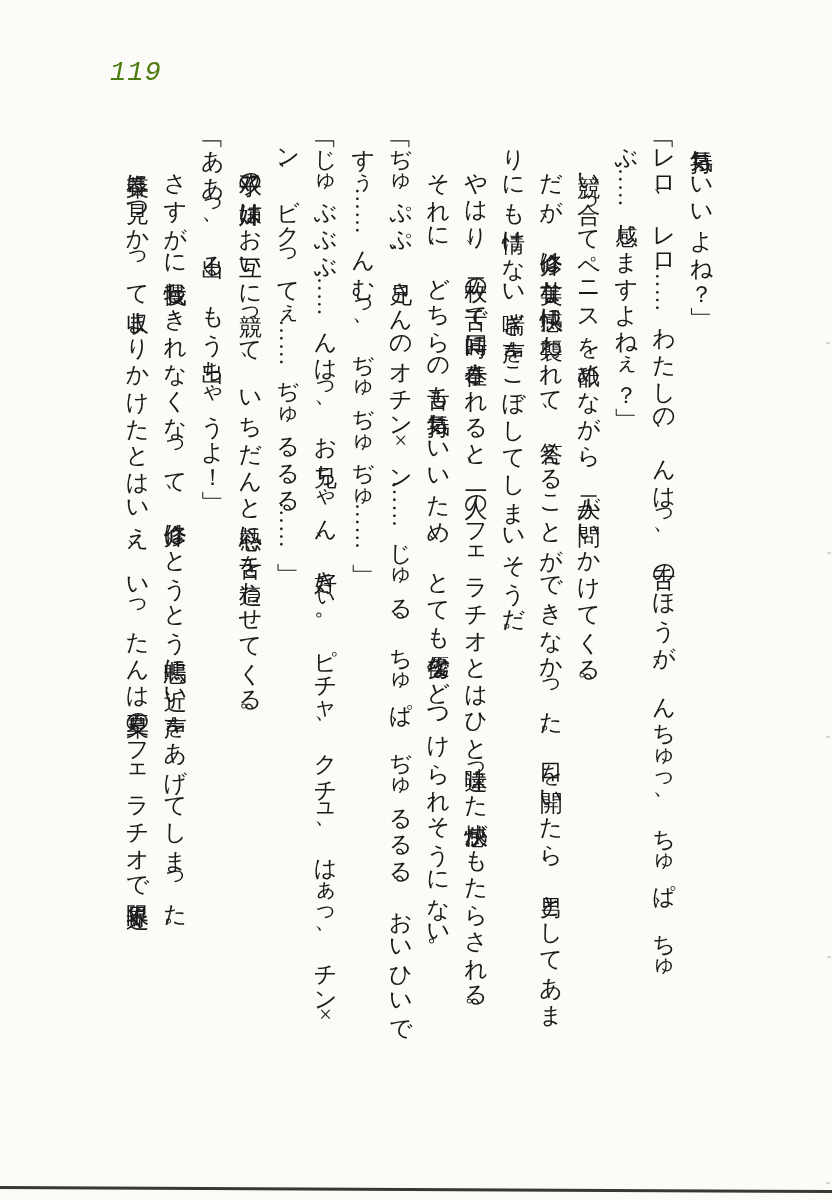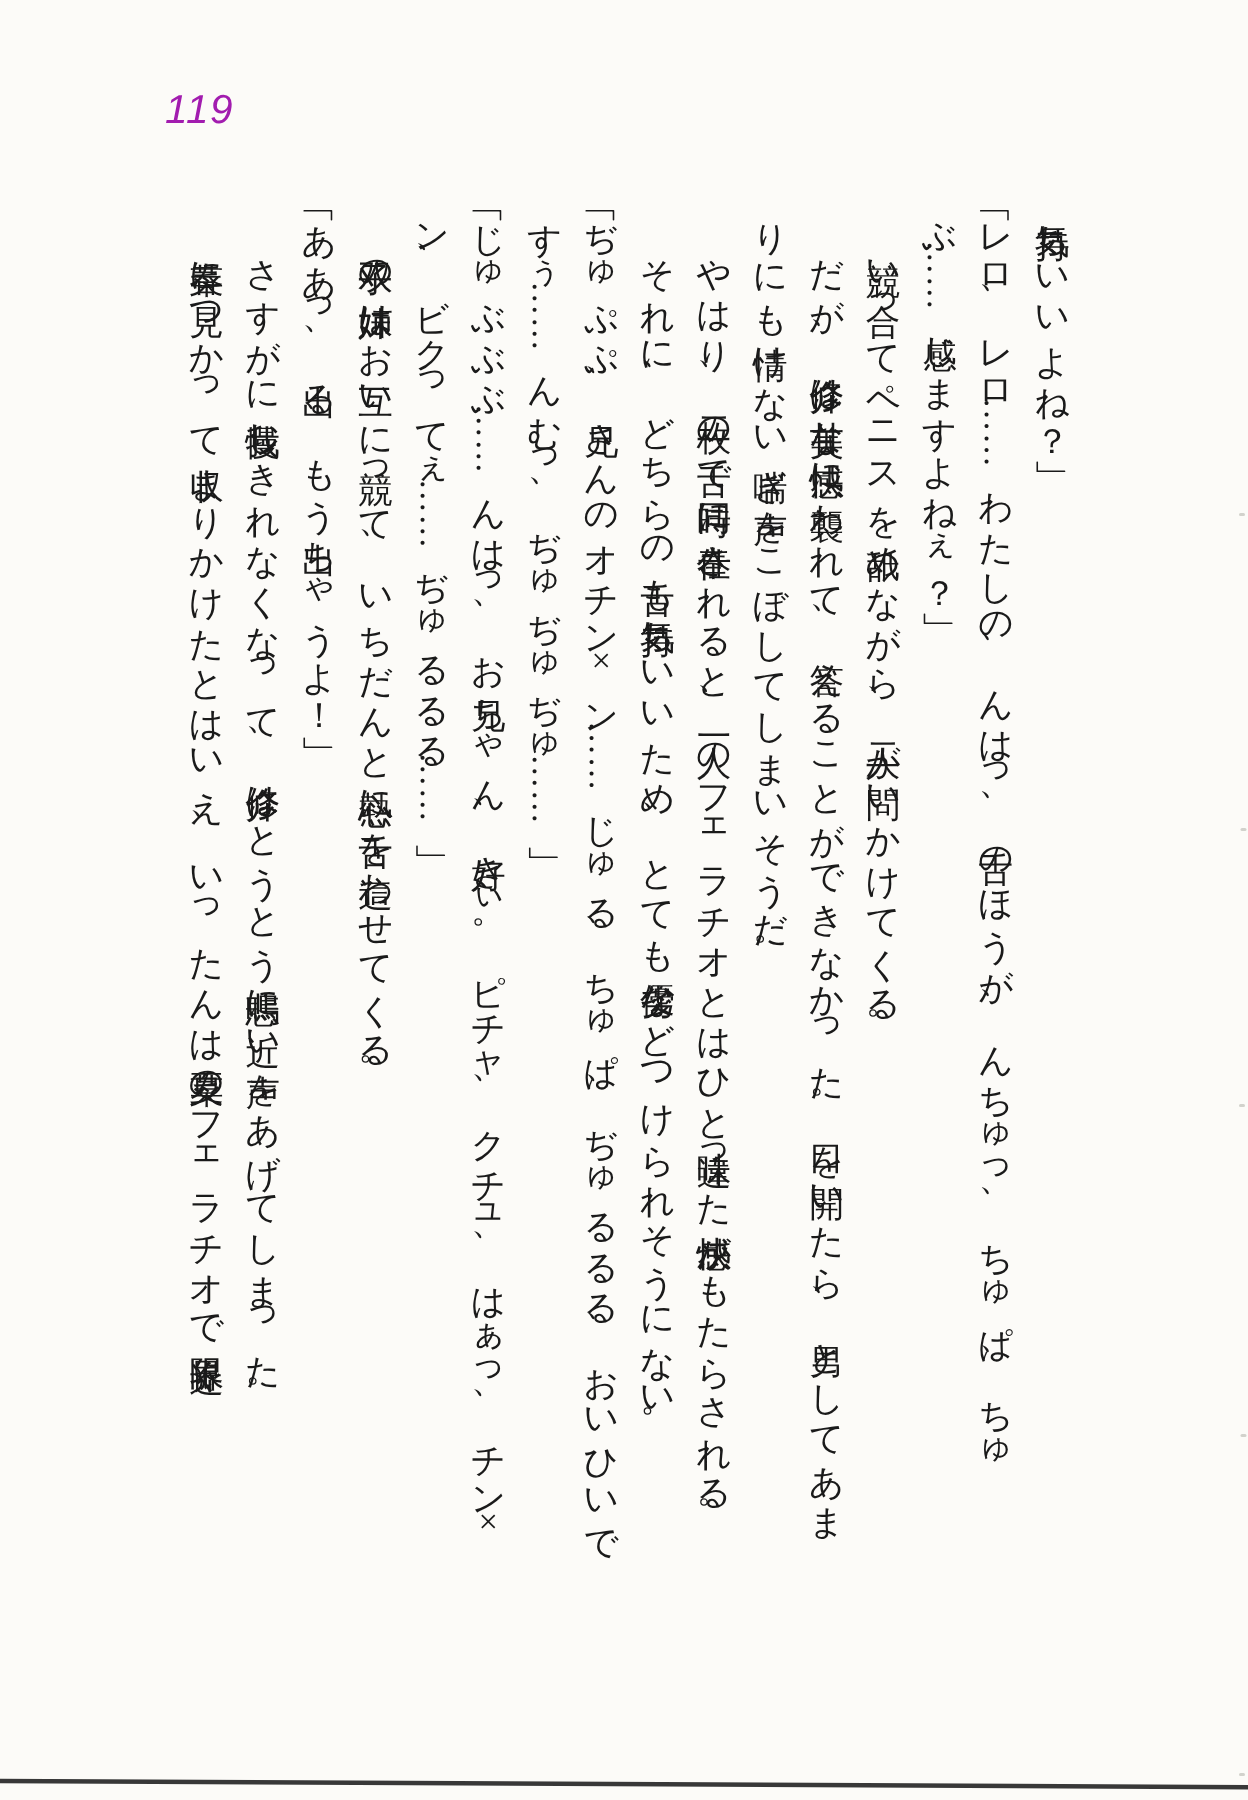--- a/index.html
+++ b/index.html
@@ -14,25 +14,25 @@
     overflow: hidden;
   }
   .scan-page {
     position: absolute;
     inset: 0;
   }
   .page-number {
     position: absolute;
     left: 110px;
     top: 58px;
-    font-family: Liberation Sans, sans-serif;
+    font-family: Liberation Mono, monospace;
     font-style: italic;
     font-size: 27px;
     letter-spacing: 1px;
-    color: #a21caf;
+    color: #4d7c0f;
   }
   .text-block {
     position: absolute;
     top: 133px;
     right: 112px;
     height: 902px;
     width: 640px;
     writing-mode: vertical-rl;
     font-family: "Liberation Serif", "DejaVu Serif", serif;
     font-size: 23px;

